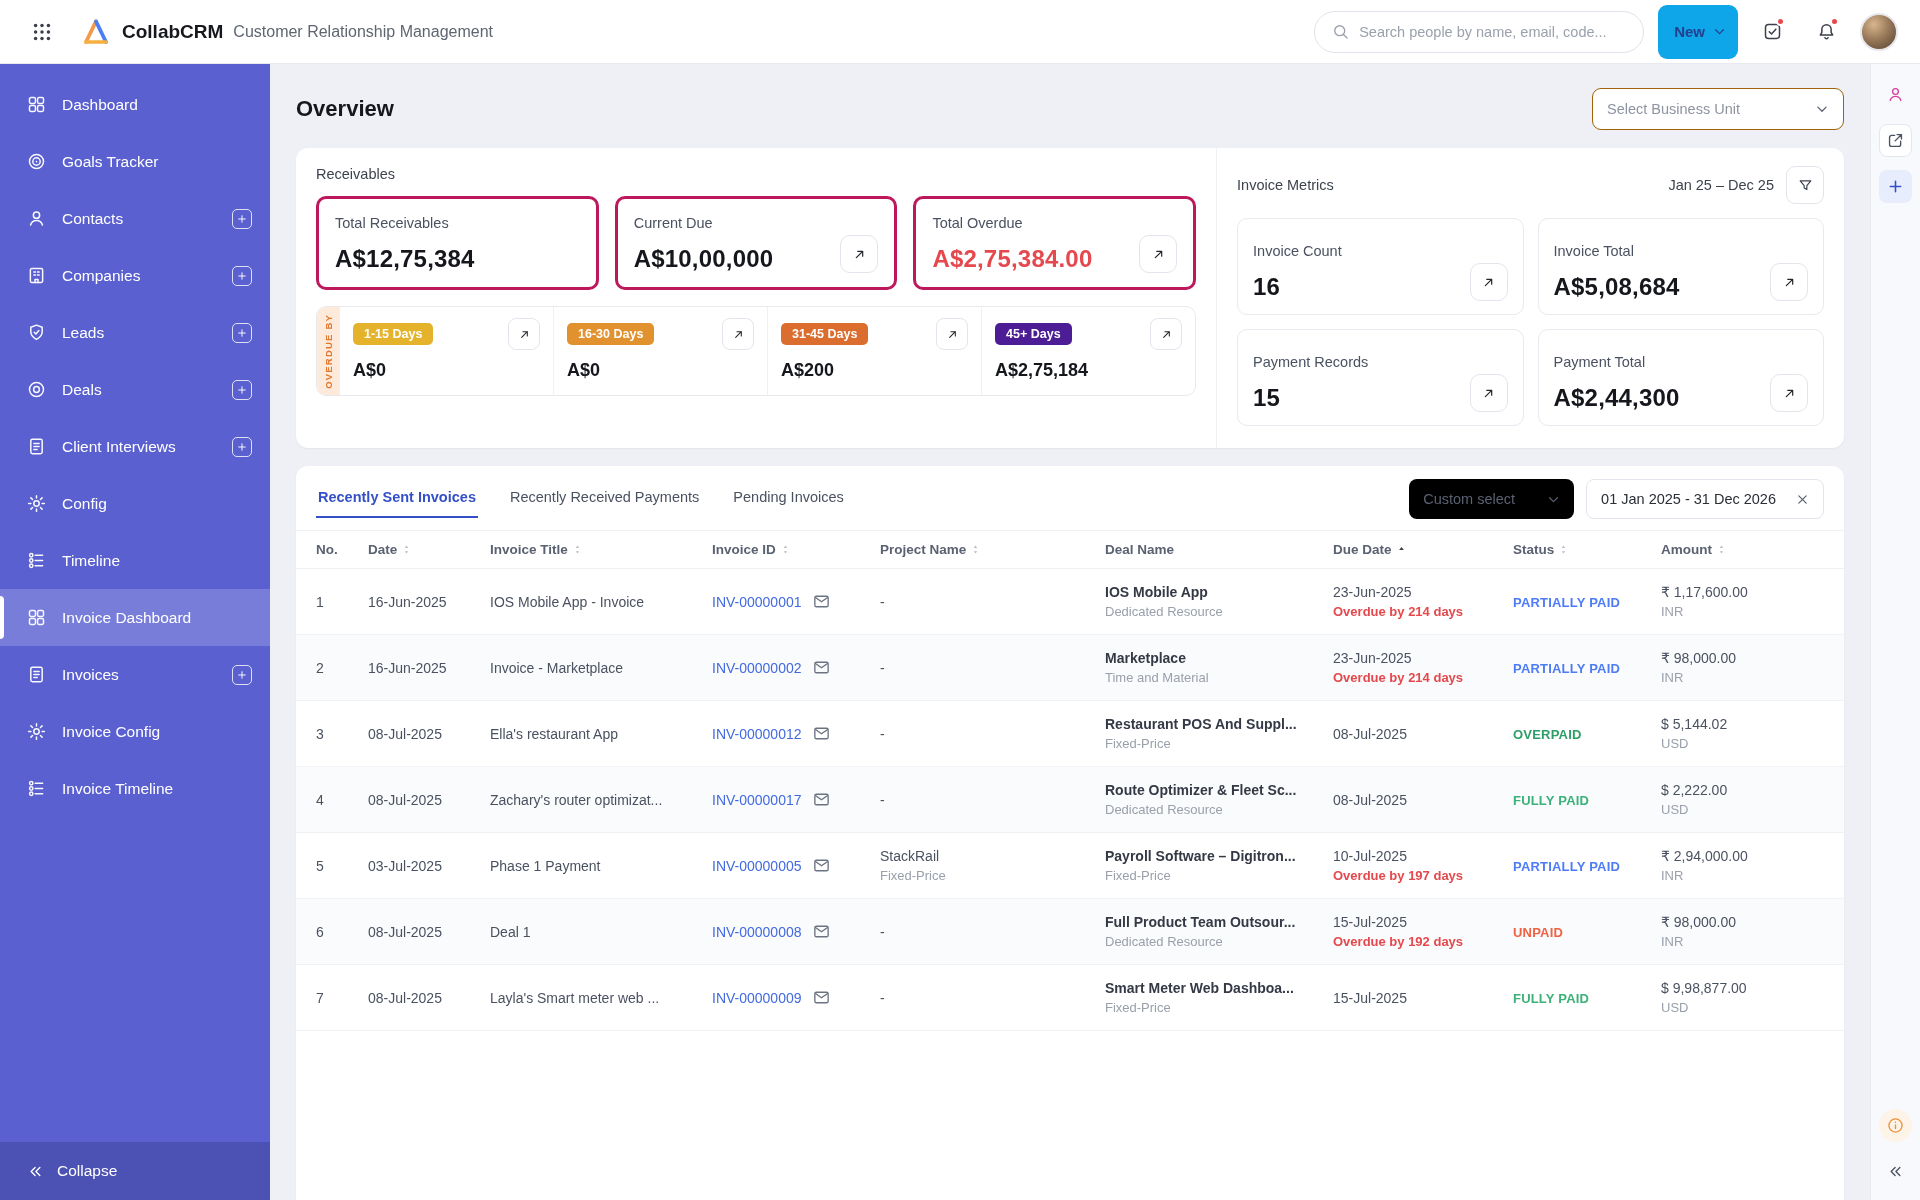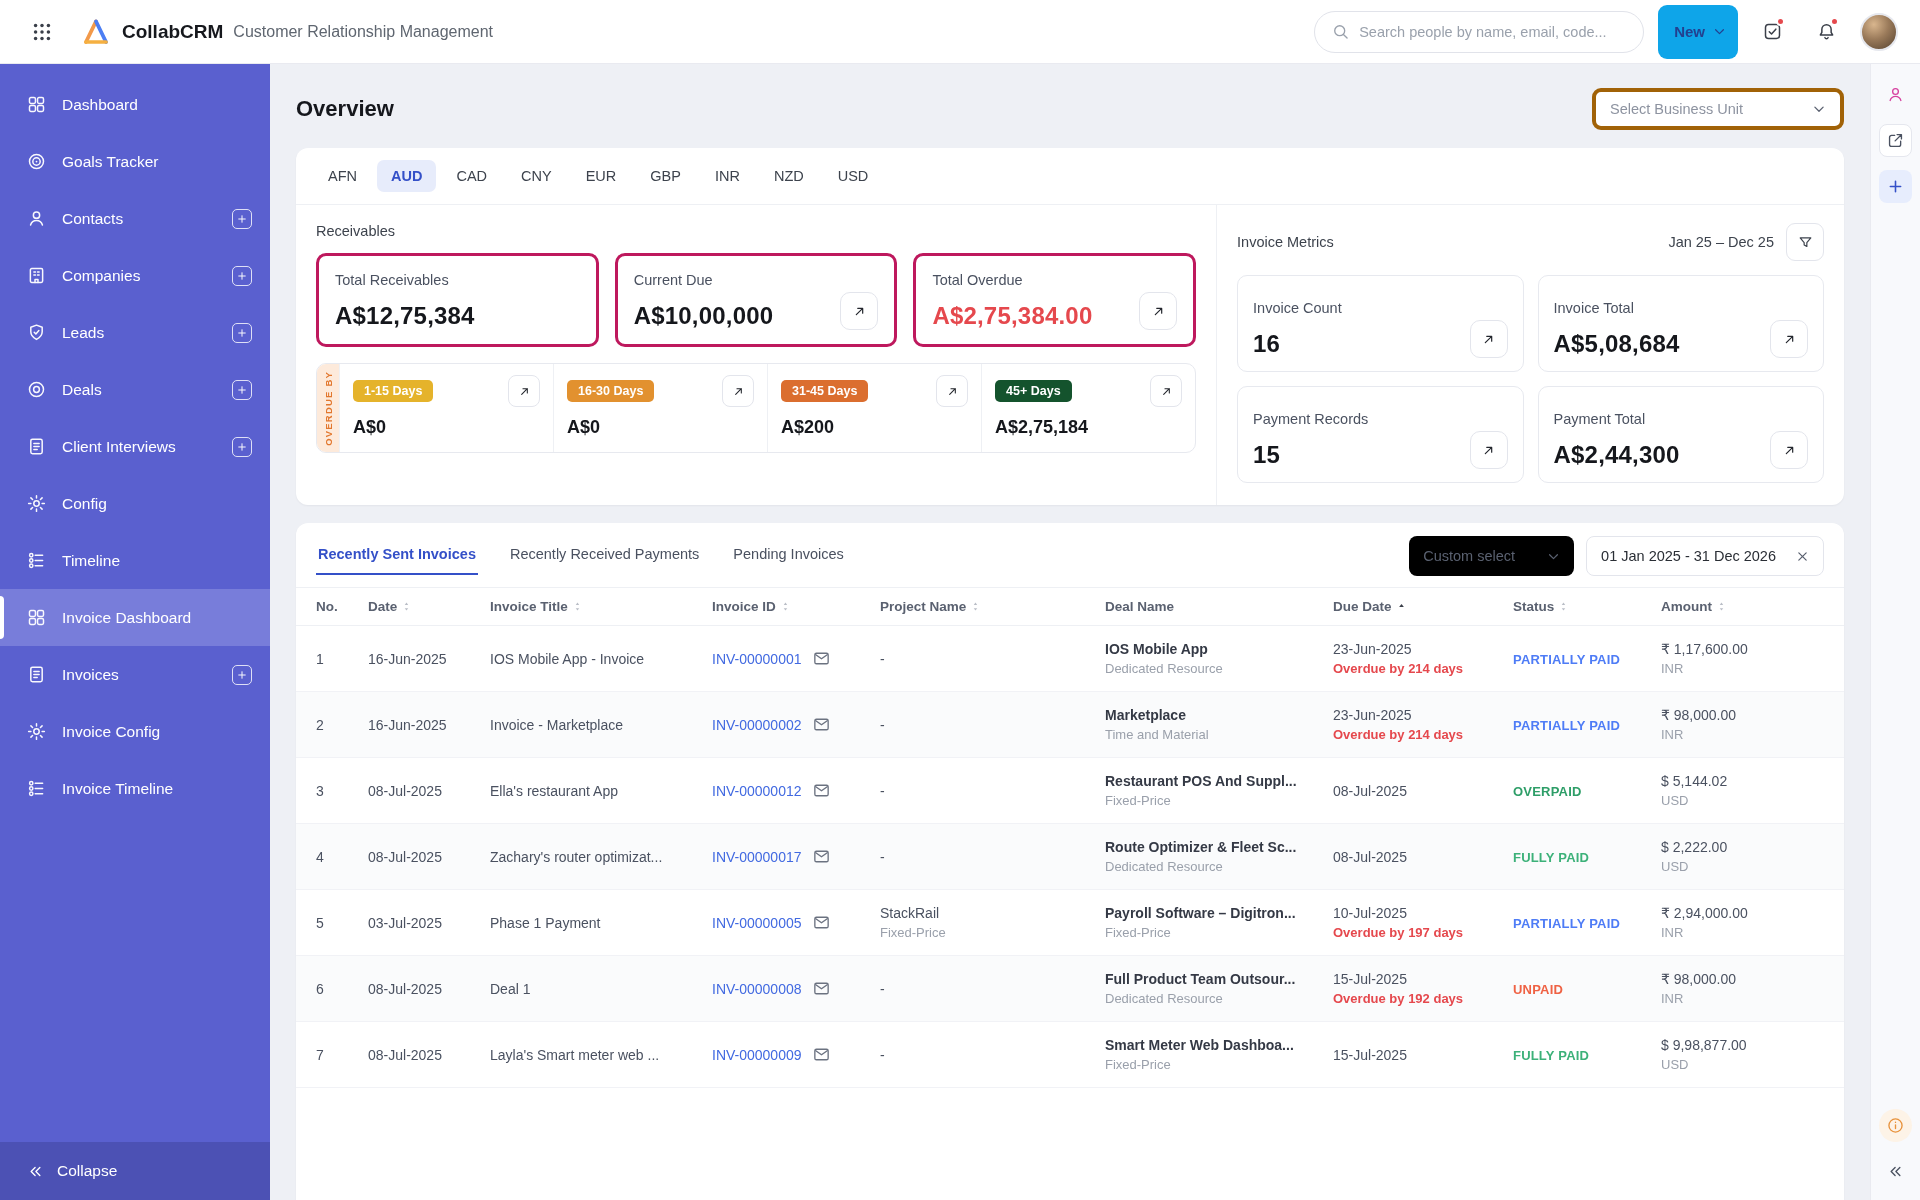--- a/index.html
+++ b/index.html
@@ -39,21 +39,21 @@
   .sb-item.active::before { content:''; position:absolute; left:0; top:7px; bottom:7px; width:4px; background:#fff; border-radius:0 4px 4px 0; }
   .sb-plus { margin-left:auto; width:20px; height:20px; border:1.6px solid rgba(255,255,255,.8); border-radius:5px; display:flex; align-items:center; justify-content:center; cursor:pointer; }
   .sb-plus .icon { width:12px; height:12px; }
   .collapse { height:58px; background:rgba(15,18,60,.18); display:flex; align-items:center; gap:12px; padding:0 26px; font-size:15.5px; cursor:pointer; }
   .collapse .icon { width:19px; height:19px; }
 
   
   .main { flex:1; padding:24px 26px 0; display:flex; flex-direction:column; overflow:hidden; min-width:0; }
   .page-head { display:flex; align-items:center; justify-content:space-between; }
   .page-title { font-size:22px; font-weight:700; color:#15171c; }
-  .bu-select { width:252px; height:42px; background:#fff; border:4px solid #a16207; border-radius:9px; display:flex; align-items:center; justify-content:space-between; padding:0 12px 0 14px; color:#8d93a0; font-size:14.5px; cursor:pointer; }
+  .bu-select { width:252px; height:42px; background:#fff; border:1px solid #a16207; border-radius:9px; display:flex; align-items:center; justify-content:space-between; padding:0 12px 0 14px; color:#8d93a0; font-size:14.5px; cursor:pointer; }
   .bu-select .icon { width:18px; height:18px; color:#5a6170; }
 
   .panel-wrap { margin-top:18px; background:#fff; border-radius:12px; box-shadow:0 1px 2px rgba(16,24,40,.05); }
   .currency-row { display:flex; gap:6px; padding:12px 18px; border-bottom:1px solid #eef0f4; }
   .cur-tab { padding:8px 14px; font-size:14.5px; color:#3d434d; font-weight:500; border-radius:7px; cursor:pointer; }
   .cur-tab.active { background:#e7ecfb; color:#3450c8; font-weight:700; }
 
   .panels { display:flex; }
   .recv { flex:0 0 59.5%; padding:18px 20px 22px; border-right:1px solid #eef0f4; min-width:0; }
   .metrics { flex:1; padding:18px 20px 22px; min-width:0; }
@@ -380,31 +380,20 @@
         <span>Select Business Unit</span>
         <span class="icon">
             <svg viewBox="0 0 24 24" fill="none" stroke="currentColor" stroke-width="1.7" stroke-linecap="round" stroke-linejoin="round">
               <path d="M6.5 9.5l5.5 5.5 5.5-5.5"></path>
             </svg>
           </span>
       </div>
     </div>
 
     <section class="panel-wrap">
-      <div class="currency-row">
-          <div class="cur-tab">AFN</div>
-          <div class="cur-tab active">AUD</div>
-          <div class="cur-tab">CAD</div>
-          <div class="cur-tab">CNY</div>
-          <div class="cur-tab">EUR</div>
-          <div class="cur-tab">GBP</div>
-          <div class="cur-tab">INR</div>
-          <div class="cur-tab">NZD</div>
-          <div class="cur-tab">USD</div>
-        </div>
       <div class="panels">
         <div class="recv">
           <div class="sec-title">Receivables</div>
           <div class="stat-row">
               <div class="stat-card">
                 <div class="stat-info">
                   <span class="stat-label">Total Receivables</span>
                   <div class="stat-value">A$12,75,384</div>
                 </div>
               </div>
@@ -473,21 +462,21 @@
                       <svg viewBox="0 0 24 24" fill="none" stroke="currentColor" stroke-width="1.7" stroke-linecap="round" stroke-linejoin="round">
                         <path d="M7.5 16.5L16.5 7.5M9.5 7.5h7v7"></path>
                       </svg>
                     </span>
                   </div>
                 </div>
                 <div class="aging-val">A$200</div>
               </div>
               <div class="aging-cell">
                 <div class="aging-top">
-                  <span class="badge" style="background:#14532d">45+ Days</span>
+                  <span class="badge" style="background:#4c1d95">45+ Days</span>
                   <div class="arrow-btn sm">
                     <span class="icon">
                       <svg viewBox="0 0 24 24" fill="none" stroke="currentColor" stroke-width="1.7" stroke-linecap="round" stroke-linejoin="round">
                         <path d="M7.5 16.5L16.5 7.5M9.5 7.5h7v7"></path>
                       </svg>
                     </span>
                   </div>
                 </div>
                 <div class="aging-val">A$2,75,184</div>
               </div>

